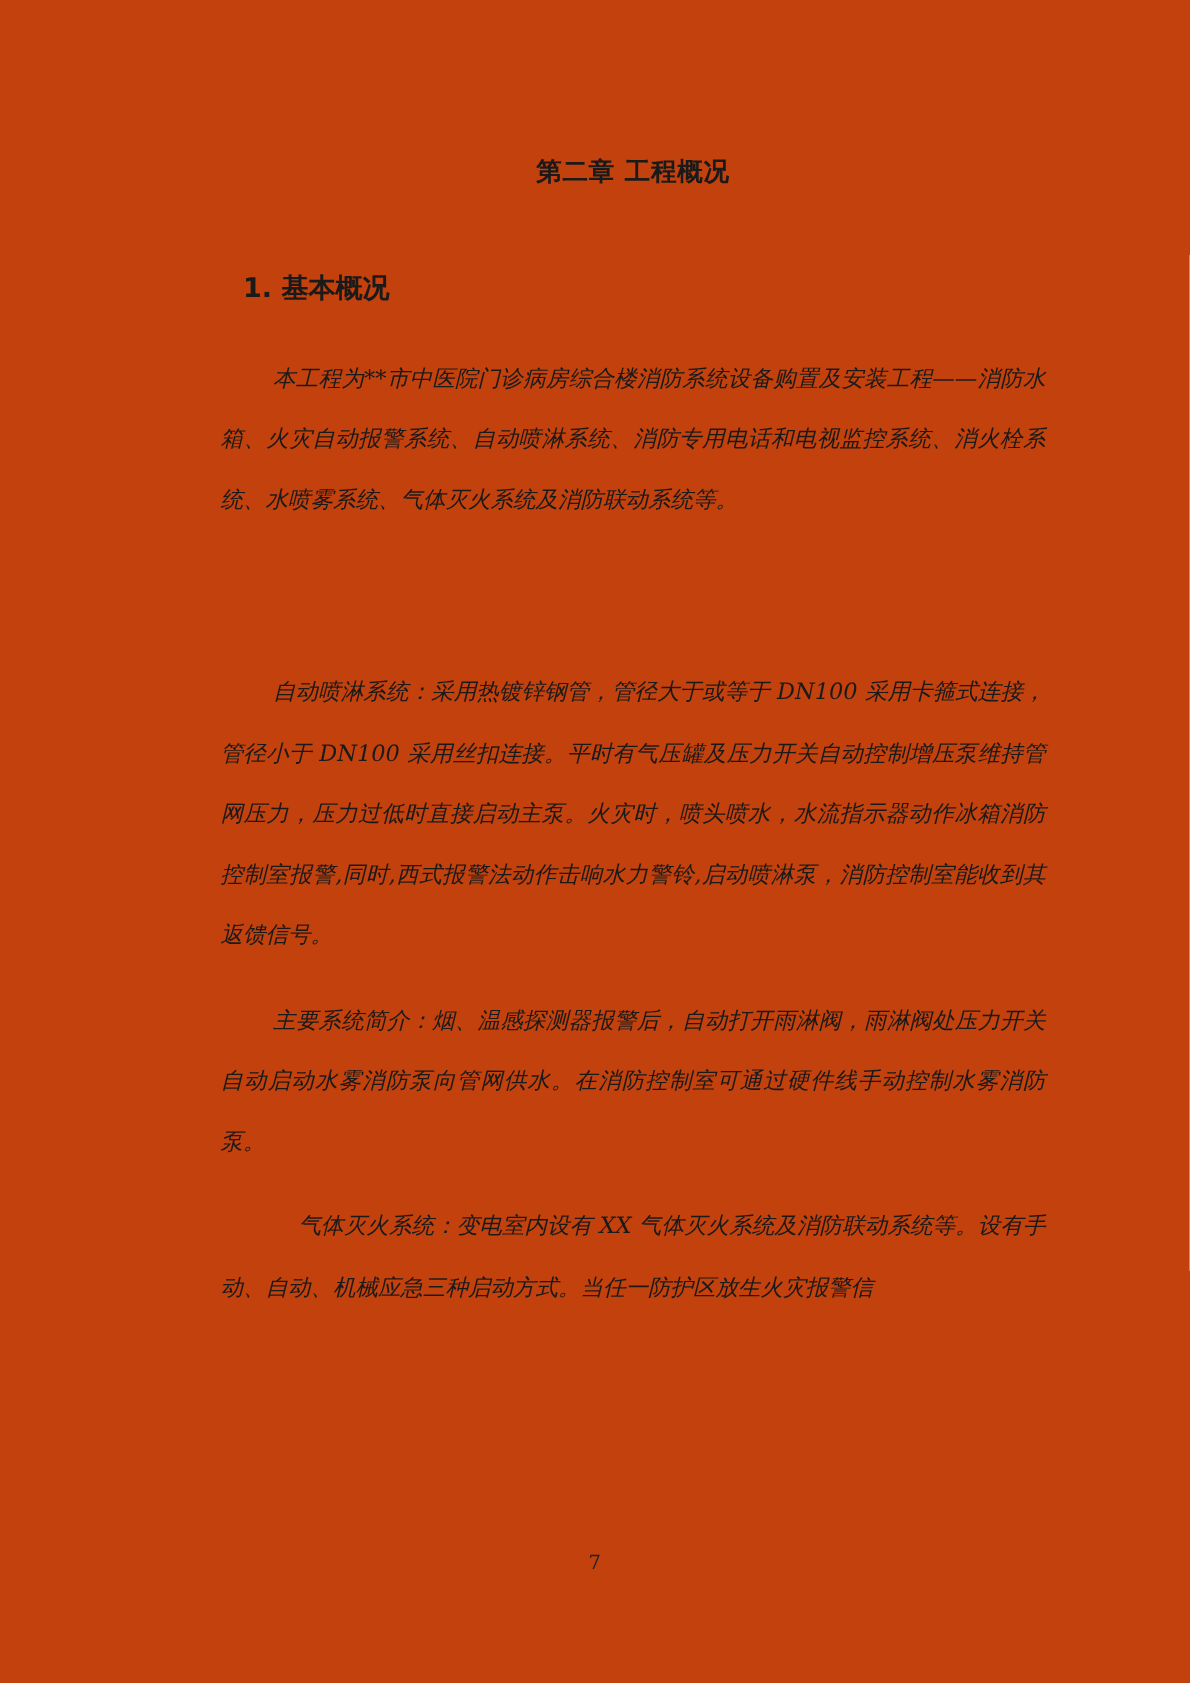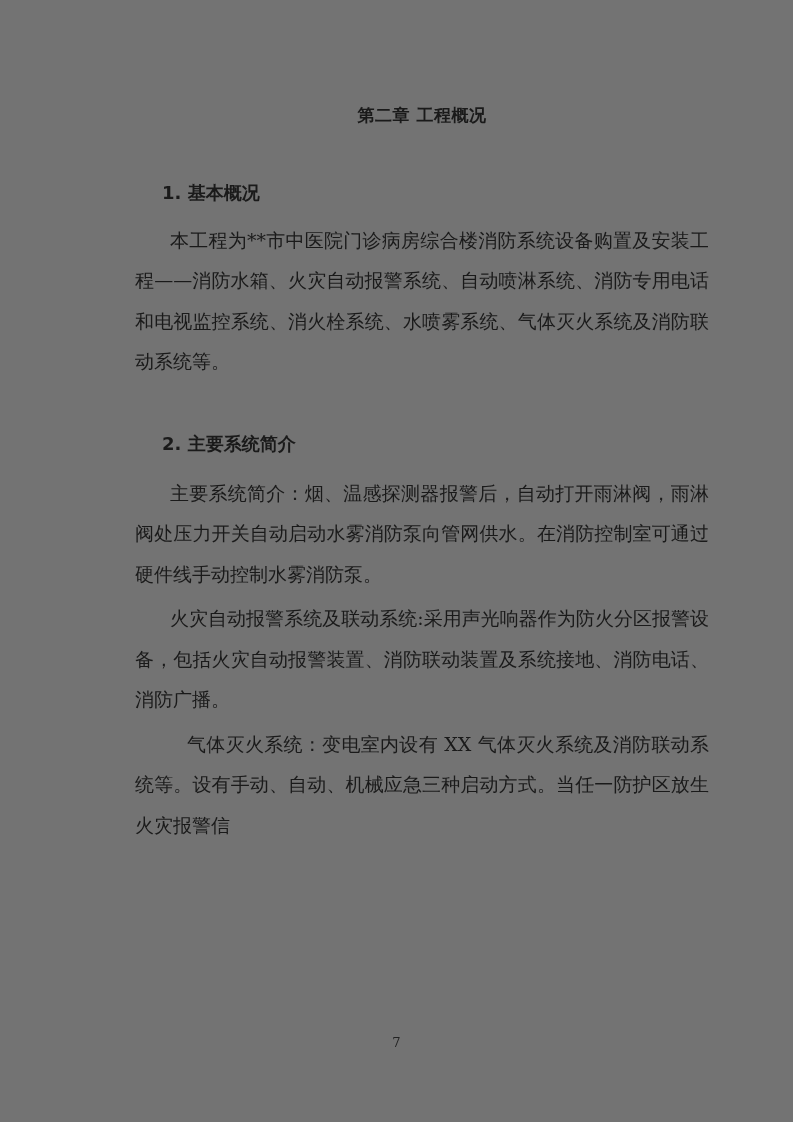--- a/index.html
+++ b/index.html
@@ -14,21 +14,21 @@
     font-family: "DejaVu Serif", "Liberation Serif", serif;
     color: #1a1a1a;
     overflow: hidden;
   }
   .page {
     position: absolute;
     left: 0;
     top: 0;
     width: 793px;
     height: 1122px;
-    background: #737373;
+    background: #c2410c;
     box-sizing: border-box;
   }
   .content {
     position: absolute;
     left: 131px;
     top: 0;
     width: 582px;
   }
   .doc-title {
     text-align: center;
@@ -47,29 +47,30 @@
     padding-left: 31px;
     line-height: 1.5;
     font-family: "DejaVu Sans", "Liberation Sans", sans-serif;
   }
   .gap-after-title { height: 50px; }
   .gap-sec1-body { height: 10px; }
   .gap-before-sec2 { height: 44px; }
   .gap-sec2-body { height: 12px; }
 
   .para {
-    font-size: 19px;
+    font-size: 15px;
     line-height: 40.5px;
-    margin: 4px;
+    margin: 16px;
     text-align: justify;
     text-justify: inter-character;
     text-align-last: left;
     text-indent: 35px;
     word-break: break-all;
     letter-spacing: 0px;
+    font-style: italic;
   }
   .para.indent-wide { text-indent: 52px; }
 
   .page-number {
     position: absolute;
     left: 0;
     top: 1035px;
     width: 793px;
     text-align: center;
     font-size: 13px;
@@ -88,28 +89,27 @@
     <div class="gap-after-title"></div>
 
     <h2 class="section-heading">1. 基本概况</h2>
 
     <div class="gap-sec1-body"></div>
 
     <p class="para">本工程为**市中医院门诊病房综合楼消防系统设备购置及安装工程——消防水箱、火灾自动报警系统、自动喷淋系统、消防专用电话和电视监控系统、消火栓系统、水喷雾系统、气体灭火系统及消防联动系统等。</p>
 
     <div class="gap-before-sec2"></div>
 
-    <h2 class="section-heading">2. 主要系统简介</h2>
 
     <div class="gap-sec2-body"></div>
 
 
+    <p class="para">自动喷淋系统：采用热镀锌钢管，管径大于或等于 DN100 采用卡箍式连接，管径小于 DN100 采用丝扣连接。平时有气压罐及压力开关自动控制增压泵维持管网压力，压力过低时直接启动主泵。火灾时，喷头喷水，水流指示器动作冰箱消防控制室报警,同时,西式报警法动作击响水力警铃,启动喷淋泵，消防控制室能收到其返馈信号。</p>
 
     <p class="para">主要系统简介：烟、温感探测器报警后，自动打开雨淋阀，雨淋阀处压力开关自动启动水雾消防泵向管网供水。在消防控制室可通过硬件线手动控制水雾消防泵。</p>
 
-    <p class="para">火灾自动报警系统及联动系统:采用声光响器作为防火分区报警设备，包括火灾自动报警装置、消防联动装置及系统接地、消防电话、消防广播。</p>
 
     <p class="para indent-wide">气体灭火系统：变电室内设有 XX 气体灭火系统及消防联动系统等。设有手动、自动、机械应急三种启动方式。当任一防护区放生火灾报警信</p>
 
   </div>
 
   <div class="page-number">7</div>
 </div>
 
 </body></html>

